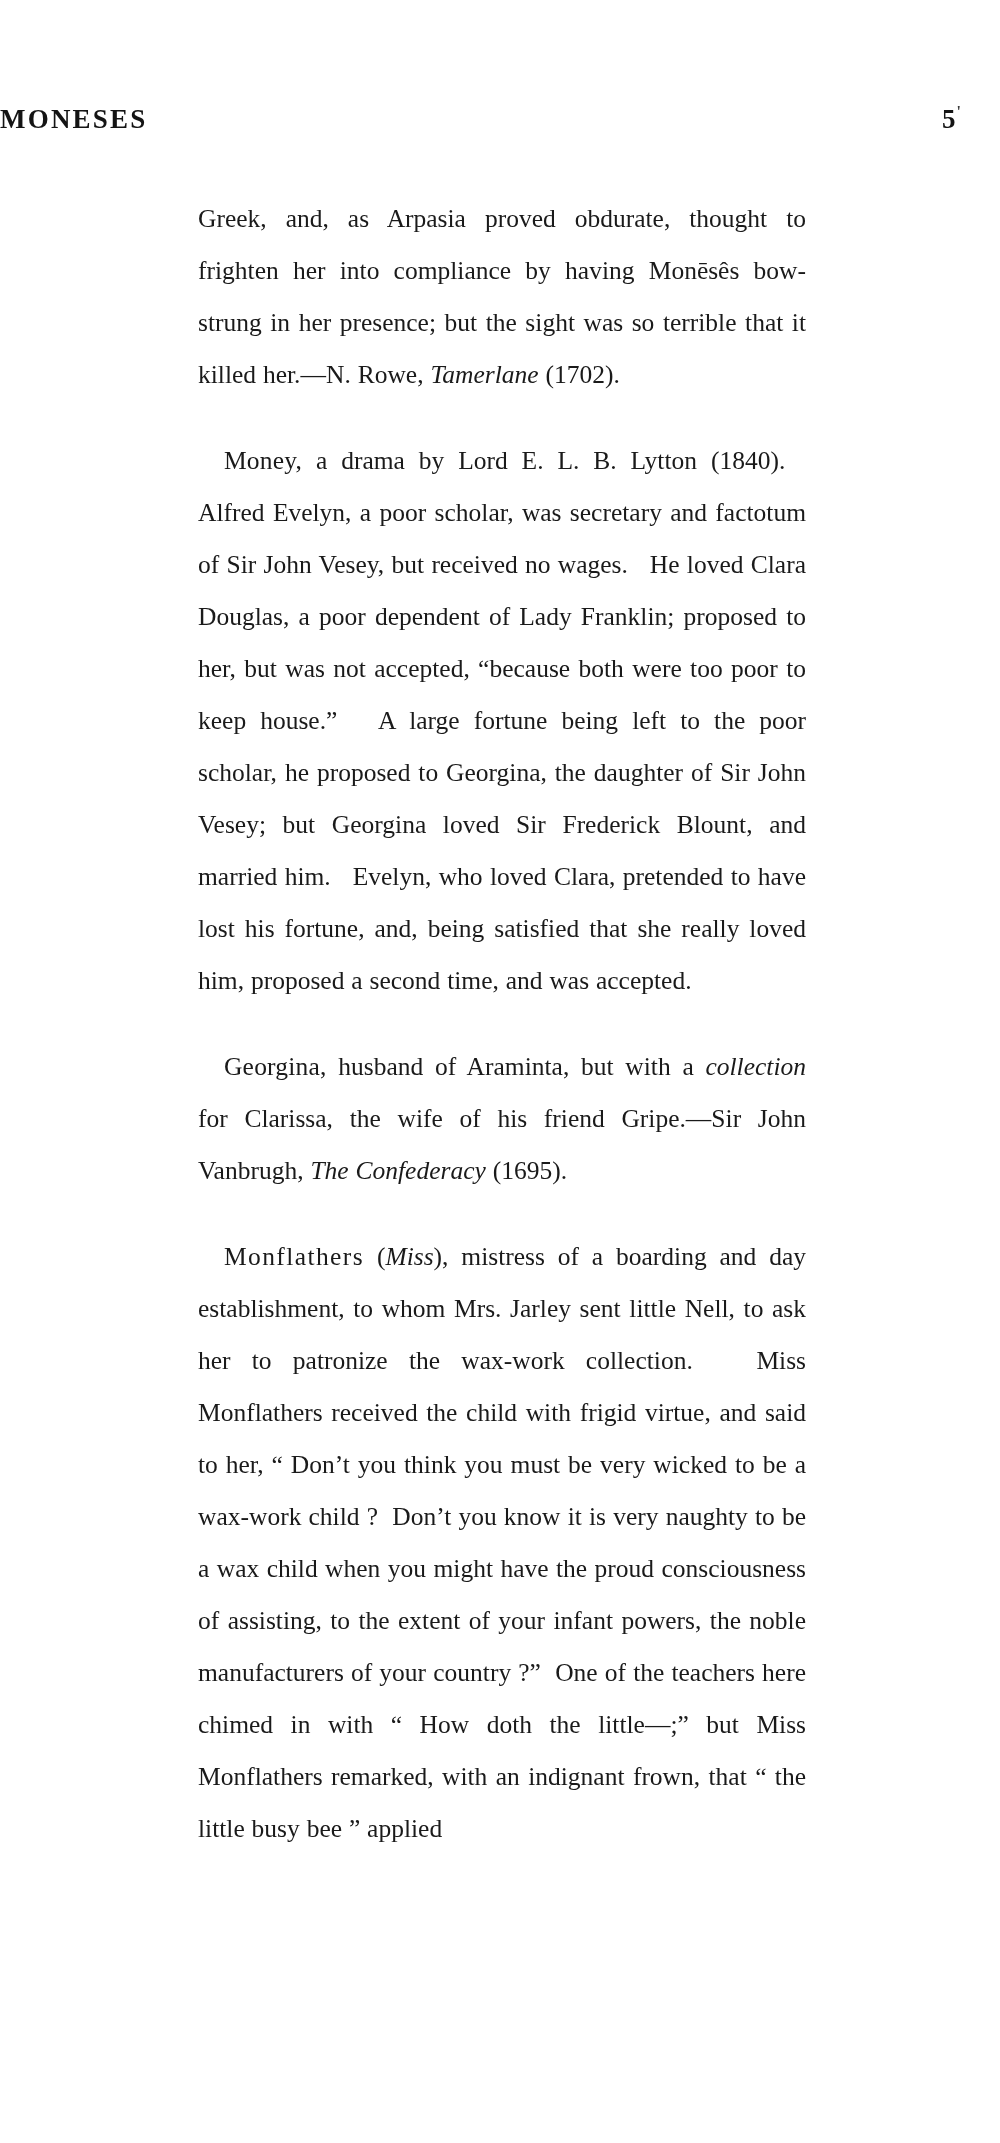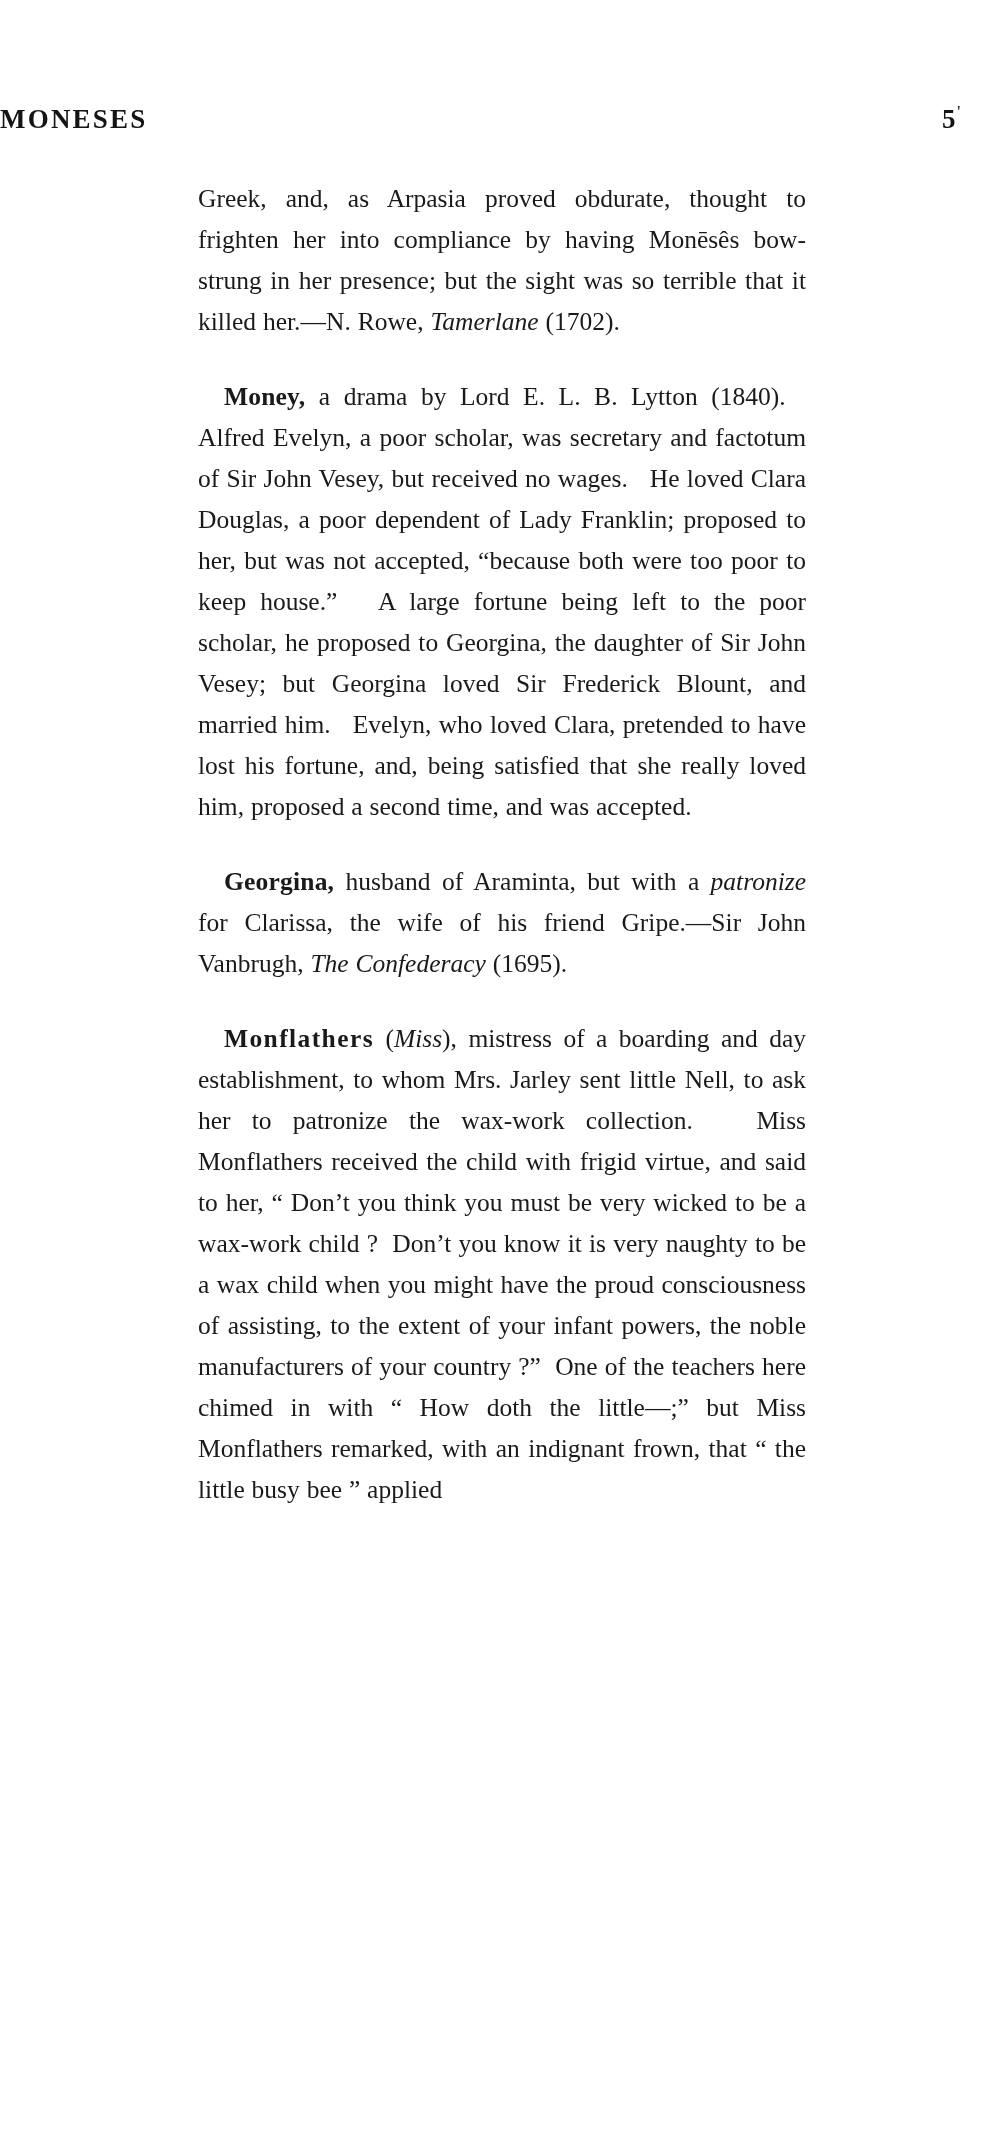--- a/index.html
+++ b/index.html
@@ -57,36 +57,36 @@
     color: #3a3a3a;
   }
   .column {
     position: absolute;
     top: 178px;
     left: 198px;
     width: 608px;
   }
   .para {
     font-size: 25.5px;
-    line-height: 41px;
+    line-height: 52px;
     text-align: justify;
     text-justify: inter-word;
-    margin: 0 0 34px 0;
+    margin: 15px 0 34px 0;
     hyphens: manual;
     -webkit-hyphens: manual;
     word-spacing: 0.5px;
   }
   .para:last-child {
     margin-bottom: 0;
   }
   .para.indent {
     text-indent: 26px;
   }
   .lemma {
-    font-weight: 700;
+    font-weight: 400;
     letter-spacing: 0.2px;
   }
   .lemma.spaced {
     letter-spacing: 1.4px;
   }
   i, .ital {
     font-style: italic;
   }
   .last-line-full {
     
@@ -99,17 +99,17 @@
 <div class="page">
 
   <div class="header">
     <div class="header-title">MONESES</div>
     <div class="header-folio"><span>5</span><span class="tick">'</span></div>
   </div>
 
   <div class="column">
     <p class="para">Greek, and, as Arpasia proved obdurate, thought to frighten her into compliance by having Monēsês bow-strung in her presence; but the sight was so terrible that it killed her.—N. Rowe, <i>Tamerlane</i> (1702).</p>
     <p class="para indent"><span class="lemma">Money,</span> a drama by Lord E. L. B. Lytton (1840).&nbsp;&nbsp; Alfred Evelyn, a poor scholar, was secretary and factotum of Sir John Vesey, but received no wages.&nbsp;&nbsp; He loved Clara Douglas, a poor dependent of Lady Franklin; proposed to her, but was not accepted, “because both were too poor to keep house.”&nbsp;&nbsp; A large fortune being left to the poor scholar, he proposed to Georgina, the daughter of Sir John Vesey; but Georgina loved Sir Frederick Blount, and married him.&nbsp;&nbsp; Evelyn, who loved Clara, pretended to have lost his fortune, and, being satisfied that she really loved him, proposed a second time, and was accepted.</p>
-    <p class="para indent"><span class="lemma">Georgina,</span> husband of Araminta, but with a <i>patronize</i> for Clarissa, the wife of his friend Gripe.—Sir John Vanbrugh, <i>The Confederacy</i> (1695).</p>
+    <p class="para indent"><span class="lemma">Georgina,</span> husband of Araminta, but with a <i>collection</i> for Clarissa, the wife of his friend Gripe.—Sir John Vanbrugh, <i>The Confederacy</i> (1695).</p>
     <p class="para indent last-line-full"><span class="lemma spaced">Monflathers</span> (<i>Miss</i>), mistress of a boarding and day establishment, to whom Mrs. Jarley sent little Nell, to ask her to patronize the wax-work collection.&nbsp;&nbsp; Miss Monflathers received the child with frigid virtue, and said to her, “ Don’t you think you must be very wicked to be a wax-work child ?&nbsp; Don’t you know it is very naughty to be a wax child when you might have the proud consciousness of assisting, to the extent of your infant powers, the noble manufacturers of your country ?”&nbsp; One of the teachers here chimed in with “ How doth the little—;” but Miss Monflathers remarked, with an indignant frown, that “ the little busy bee ” applied</p>
   </div>
 
 </div>
 
 </body></html>

